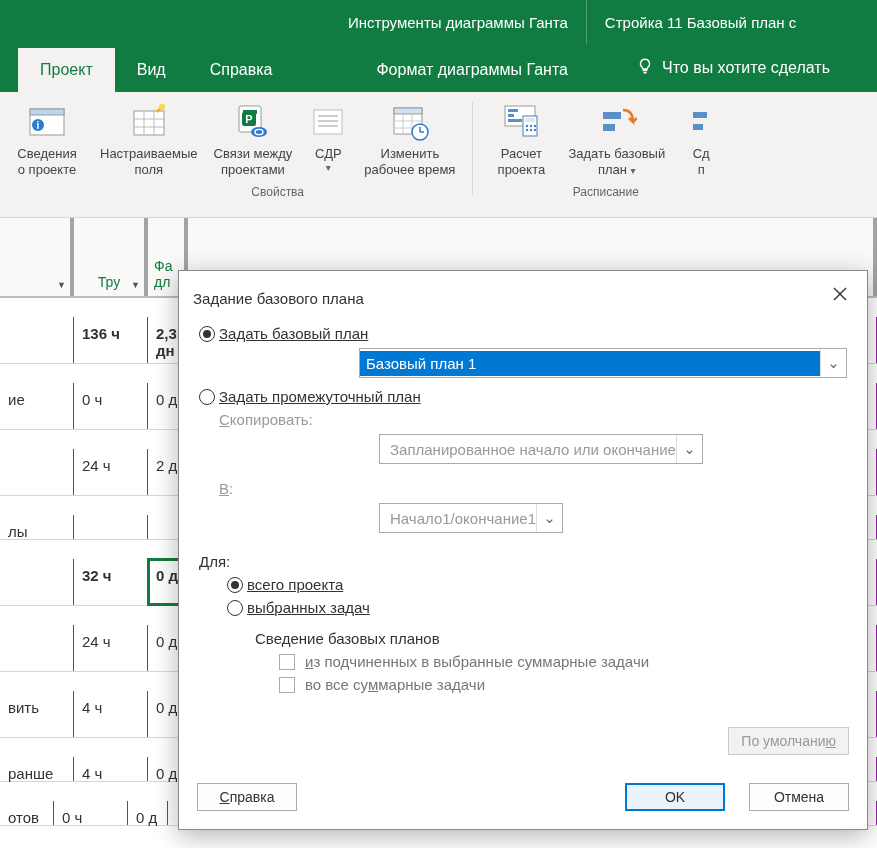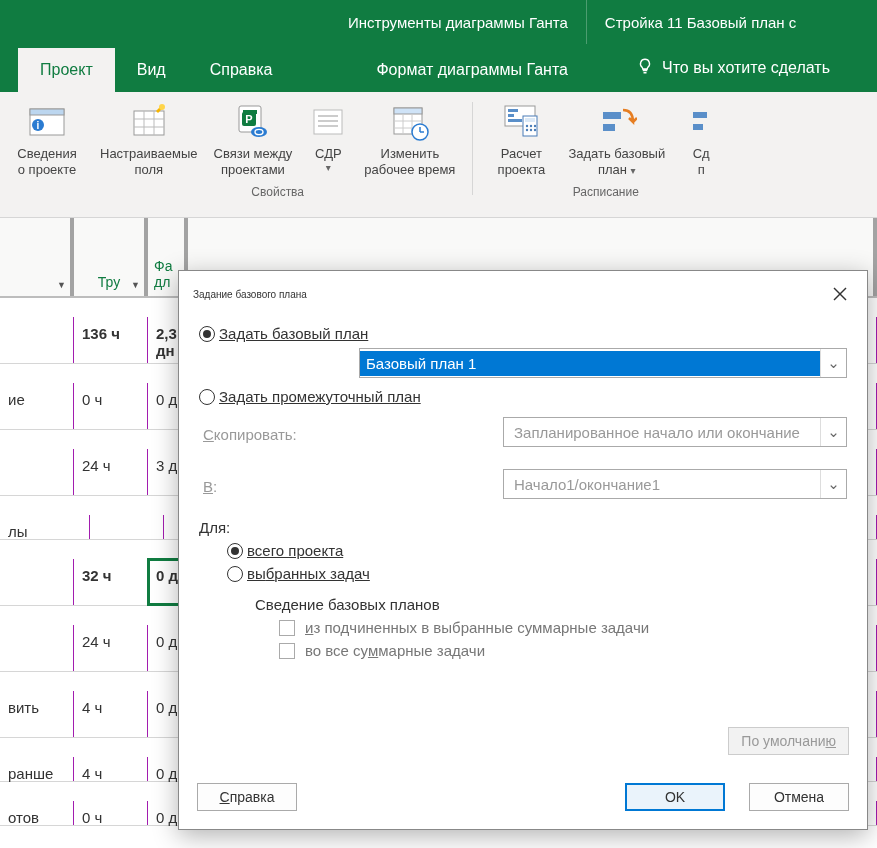--- a/index.html
+++ b/index.html
@@ -30,31 +30,31 @@
   .headers { display: flex; height: 80px; border-bottom: 2px solid #bdbdbd; background: #fff; }
   .hdr-cell { border-right: 4px solid #a3a3a3; display: flex; align-items: flex-end; justify-content: center; padding: 6px 6px; font-size: 14px; color: #107c41; background: #f9f9f8; position: relative; }
   .hdr-cell .filter { position: absolute; right: 4px; bottom: 6px; font-size: 9px; color: #555; }
   .data-row { display: flex; border-bottom: 1px solid #d6d6d6; height: 66px; }
   .data-row.short { height: 44px; }
   .cell { border-right: 1px solid #a21caf; padding: 8px 8px; font-size: 15px; display: flex; align-items: flex-start; margin-top: 19px; }
   .bold { font-weight: 700; }
   .selcell { outline: 3px solid #107c41; outline-offset: -2px; }
   
   .dialog { position: absolute; left: 178px; top: 270px; width: 690px; height: 560px; background: #fff; border: 1px solid #888; box-shadow: 0 6px 24px rgba(0,0,0,0.3); display: flex; flex-direction: column; }
-  .dlg-title { display: flex; justify-content: space-between; align-items: center; padding: 10px 12px 10px 14px; font-size: 10px; }
+  .dlg-title { display: flex; justify-content: space-between; align-items: flex-end; padding: 10px 12px 10px 14px; font-size: 15px; }
   .dlg-close { width: 30px; height: 26px; display: flex; align-items: center; justify-content: center; cursor: pointer; }
   .dlg-body { flex: 1; padding: 2px 20px 10px 20px; font-size: 15px; }
   .radio-row { display: flex; align-items: center; gap: 4px; margin: 6px 0; text-decoration: underline; }
   .radio { width: 16px; height: 16px; border: 1.5px solid #333; border-radius: 50%; position: relative; cursor: pointer; flex-shrink: 0; }
   .radio.checked::after { content: ""; position: absolute; width: 8px; height: 8px; background: #333; border-radius: 50%; top: 3px; left: 3px; }
   .combo { display: flex; align-items: center; border: 1px solid #aaa; height: 30px; margin: 6px 0 10px 160px; }
   .combo.sel { padding-left: 0; }
   .combo.sel .combo-text { background: #0078d4; color: #fff; padding: 4px 6px; flex: 1; }
   .combo .combo-arrow { width: 26px; height: 28px; display: flex; align-items: center; justify-content: center; color: #666; border-left: 1px solid #ddd; cursor: pointer; }
-  .field-row { display: flex; align-items: center; margin: 6px 0 6px 4px; }
+  .field-row { display: flex; align-items: flex-start; margin: 6px 0 6px 20px; flex-direction: column; }
   .field-label { width: 140px; color: #999; }
   .combo.disabled { color: #999; flex: 1; padding-left: 10px; }
   .combo.disabled .combo-text { flex: 1; }
   .check-row { display: flex; align-items: center; gap: 10px; margin: 6px 0 6px 80px; color: #777; }
   .checkbox { width: 16px; height: 16px; border: 1px solid #aaa; background: #fff; flex-shrink: 0; cursor: pointer; }
   .section-label { margin: 14px 0 6px 56px; }
   .dlg-footer { display: flex; justify-content: space-between; padding: 10px 18px 18px 18px; }
   .btn { min-width: 100px; height: 28px; border: 1px solid #aaa; background: #fdfdfd; font-size: 14px; cursor: pointer; display: flex; align-items: center; justify-content: center; padding: 0 12px; }
   .btn.primary { border: 2px solid #0078d4; background: #eaf3fb; }
   .btn.disb { color: #999; border-color: #ccc; background: #f2f2f2; cursor: default; }
@@ -245,26 +245,26 @@
         <div class="cell" style="width: 74px;">0 ч</div>
         <div class="cell" style="width: 40px; flex-direction: column;">
           <span>0 д</span>
         </div>
         <div class="cell" style="flex: 1 1 0%;"></div>
       </div>
       <div class="data-row">
         <div class="cell" style="width: 74px;"></div>
         <div class="cell" style="width: 74px;">24 ч</div>
         <div class="cell" style="width: 40px; flex-direction: column;">
-          <span>3 д</span>
+          <span>2 д</span>
         </div>
         <div class="cell" style="flex: 1 1 0%;"></div>
       </div>
       <div class="data-row short">
-        <div class="cell" style="width: 90px;">лы</div>
+        <div class="cell" style="width: 74px;">лы</div>
         <div class="cell" style="width: 74px;"></div>
         <div class="cell" style="width: 40px; flex-direction: column;">
           <span></span>
         </div>
         <div class="cell" style="flex: 1 1 0%;"></div>
       </div>
       <div class="data-row">
         <div class="cell" style="width: 74px;"></div>
         <div class="cell bold" style="width: 74px;">32 ч</div>
         <div class="cell bold selcell" style="width: 40px; flex-direction: column;">
@@ -290,21 +290,21 @@
       </div>
       <div class="data-row short">
         <div class="cell" style="width: 74px;">ранше</div>
         <div class="cell" style="width: 74px;">4 ч</div>
         <div class="cell" style="width: 40px; flex-direction: column;">
           <span>0 д</span>
         </div>
         <div class="cell" style="flex: 1 1 0%;"></div>
       </div>
       <div class="data-row short">
-        <div class="cell" style="width: 74px;">отов</div>
+        <div class="cell" style="width: 54px;">отов</div>
         <div class="cell" style="width: 74px;">0 ч</div>
         <div class="cell" style="width: 40px; flex-direction: column;">
           <span>0 д</span>
         </div>
         <div class="cell" style="flex: 1 1 0%;"></div>
       </div>
     </div>
 </div>
 
 <div class="dialog">

